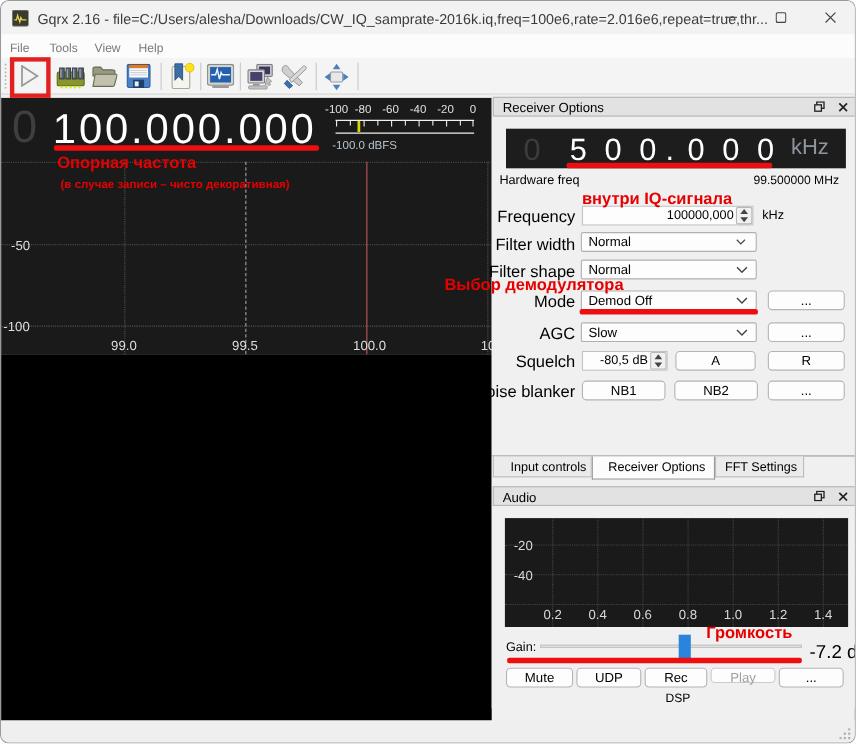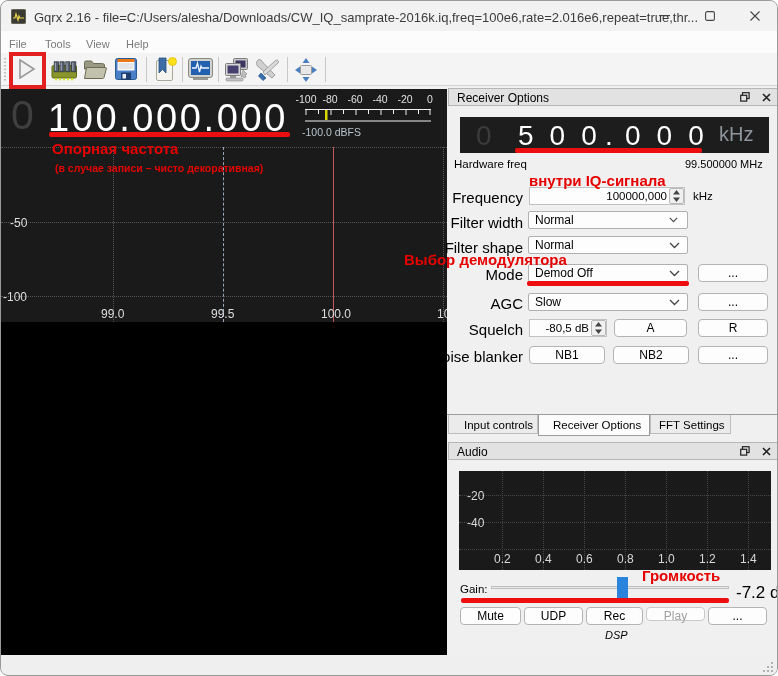--- a/index.html
+++ b/index.html
@@ -306,21 +306,21 @@
   <div class="abs" style="left:490px;top:585px;width:238px;height:3px;background:#e8e8e8;border:1px solid #c0c0c0"></div>
   <div class="abs" style="left:616px;top:576px;width:11px;height:22px;background:#2a84dc"></div>
   <div class="abs" style="left:735px;top:582px;font-size:17px;color:#000;white-space:nowrap">-7.2 dB</div>
   <div class="redbar" style="left:460px;top:597px;width:268px;height:5px"></div>
 
   <div class="btn" style="left:459px;top:606px;width:61px;height:18px">Mute</div>
   <div class="btn" style="left:523px;top:606px;width:59px;height:18px">UDP</div>
   <div class="btn" style="left:585px;top:606px;width:57px;height:18px">Rec</div>
   <div class="btn" style="left:645px;top:606px;width:59px;height:14px;color:#a0a0a0;border-color:#cacaca">Play</div>
   <div class="btn" style="left:707px;top:606px;width:59px;height:18px">...</div>
-  <div class="abs" style="left:604px;top:628px;font-size:11px;color:#000;font-style:italic">DSP</div>
+  <div class="abs" style="left:604px;top:628px;font-size:11px;color:#000;">DSP</div>
 
   <div class="abs" style="left:8px;top:51px;width:37px;height:37px;border:4px solid #e32020"></div>
   <div class="abs red" style="left:51px;top:139px;font-size:15px">Опорная частота</div>
   <div class="abs red" style="left:54px;top:161px;font-size:10.5px">(в случае записи – чисто декоративная)</div>
   <div class="abs red" style="left:403px;top:250px;font-size:15px">Выбор демодулятора</div>
   <div class="abs red" style="left:528px;top:171px;font-size:15px">внутри IQ-сигнала</div>
   <div class="abs red" style="left:641px;top:566px;font-size:15px">Громкость</div>
 
   <div class="abs" style="left:0;top:654px;width:778px;height:22px;background:#efefef"></div>
   <svg class="abs" style="left:762px;top:661px" width="11" height="11">

